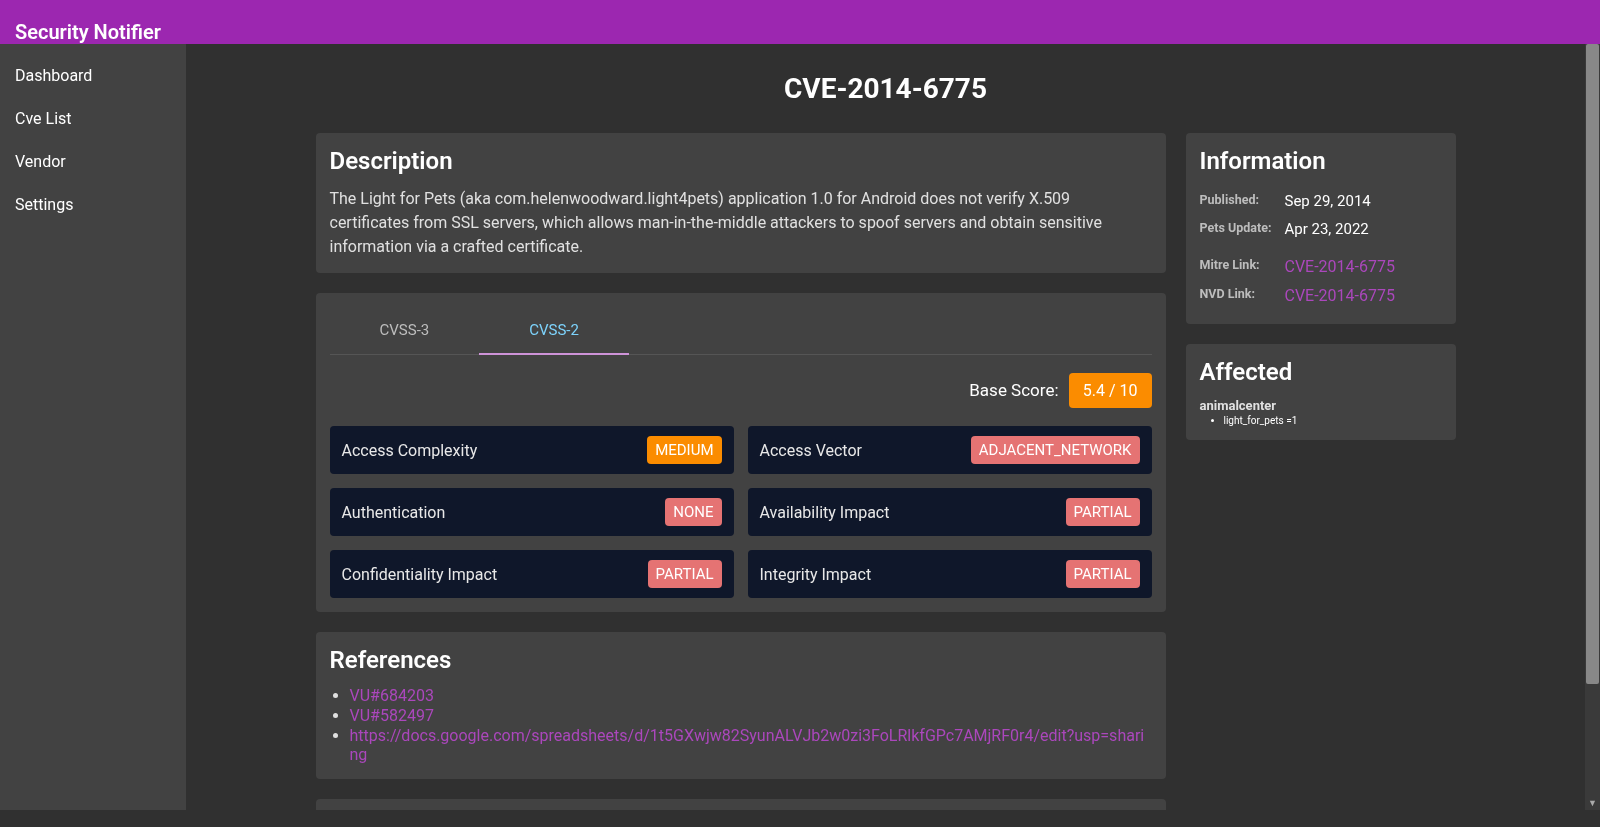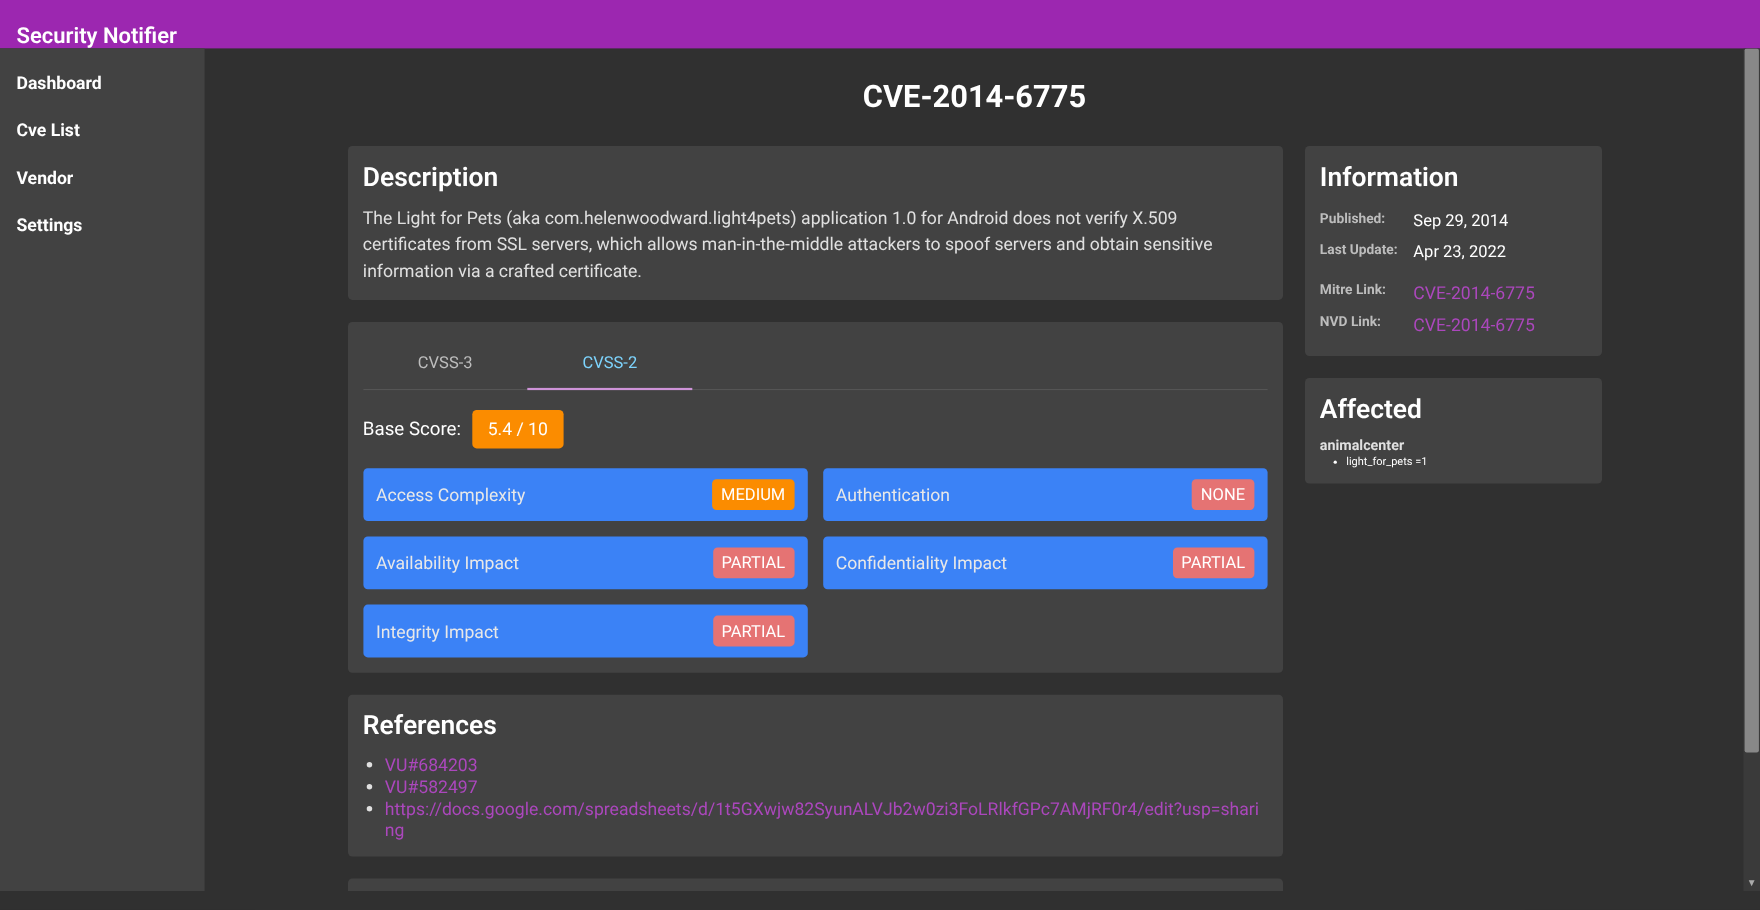--- a/index.html
+++ b/index.html
@@ -26,21 +26,20 @@
   }
   .layout {
     display: flex;
     height: calc(100% - 61px);
   }
   .sidebar {
     width: 186px;
     background: #424242;
     padding-top: 10px;
     flex-shrink: 0;
-    font-weight: bold;
   }
   .sidebar-item {
     padding: 12px 15px;
     color: #fff;
     font-size: 16px;
     cursor: pointer;
   }
   .main-wrap {
     flex: 1;
     display: flex;
@@ -95,41 +94,41 @@
     color: #bdbdbd;
     cursor: pointer;
     font-size: 15px;
   }
   .tab.active {
     color: #7dd3fc;
     border-bottom: 2px solid #ce93d8;
     margin-bottom: -1px;
   }
   .base-score-row {
-    text-align: left;
+    text-align: right;
     margin-bottom: 18px;
     font-size: 17px;
     color: #fff;
   }
   .score-badge {
     display: inline-block;
     background: #fb8c00;
     color: #fff;
     padding: 8px 14px;
     border-radius: 4px;
     margin-left: 6px;
     font-size: 16px;
   }
   .metrics-grid {
     display: grid;
     grid-template-columns: 1fr 1fr;
     gap: 14px;
   }
   .metric {
-    background: #3b82f6;
+    background: #0f172a;
     padding: 10px 12px;
     border-radius: 4px;
     display: flex;
     justify-content: space-between;
     align-items: center;
     font-size: 16px;
   }
   .metric-label { color: #e8e8e8; }
   .badge {
     padding: 5px 8px;
@@ -237,20 +236,24 @@
             <div class="base-score-row">
               <span>Base Score:</span>
               <span class="score-badge">5.4 / 10</span>
             </div>
             <div class="metrics-grid">
               <div class="metric">
                 <span class="metric-label">Access Complexity</span>
                 <span class="badge badge-orange">MEDIUM</span>
               </div>
               <div class="metric">
+                <span class="metric-label">Access Vector</span>
+                <span class="badge badge-red">ADJACENT_NETWORK</span>
+              </div>
+              <div class="metric">
                 <span class="metric-label">Authentication</span>
                 <span class="badge badge-red">NONE</span>
               </div>
               <div class="metric">
                 <span class="metric-label">Availability Impact</span>
                 <span class="badge badge-red">PARTIAL</span>
               </div>
               <div class="metric">
                 <span class="metric-label">Confidentiality Impact</span>
                 <span class="badge badge-red">PARTIAL</span>
@@ -280,21 +283,21 @@
 
           <section class="card">
             <h2>Information</h2>
             <table class="info-table">
               <tbody>
                   <tr>
                 <td>Published:</td>
                 <td>Sep 29, 2014</td>
               </tr>
               <tr>
-                <td>Last Update:</td>
+                <td>Pets Update:</td>
                 <td>Apr 23, 2022</td>
               </tr>
               <tr class="info-sep">
                 <td>Mitre Link:</td>
                 <td><a href="#" class="link">CVE-2014-6775</a></td>
               </tr>
               <tr>
                 <td>NVD Link:</td>
                 <td><a href="#" class="link">CVE-2014-6775</a></td>
               </tr>

